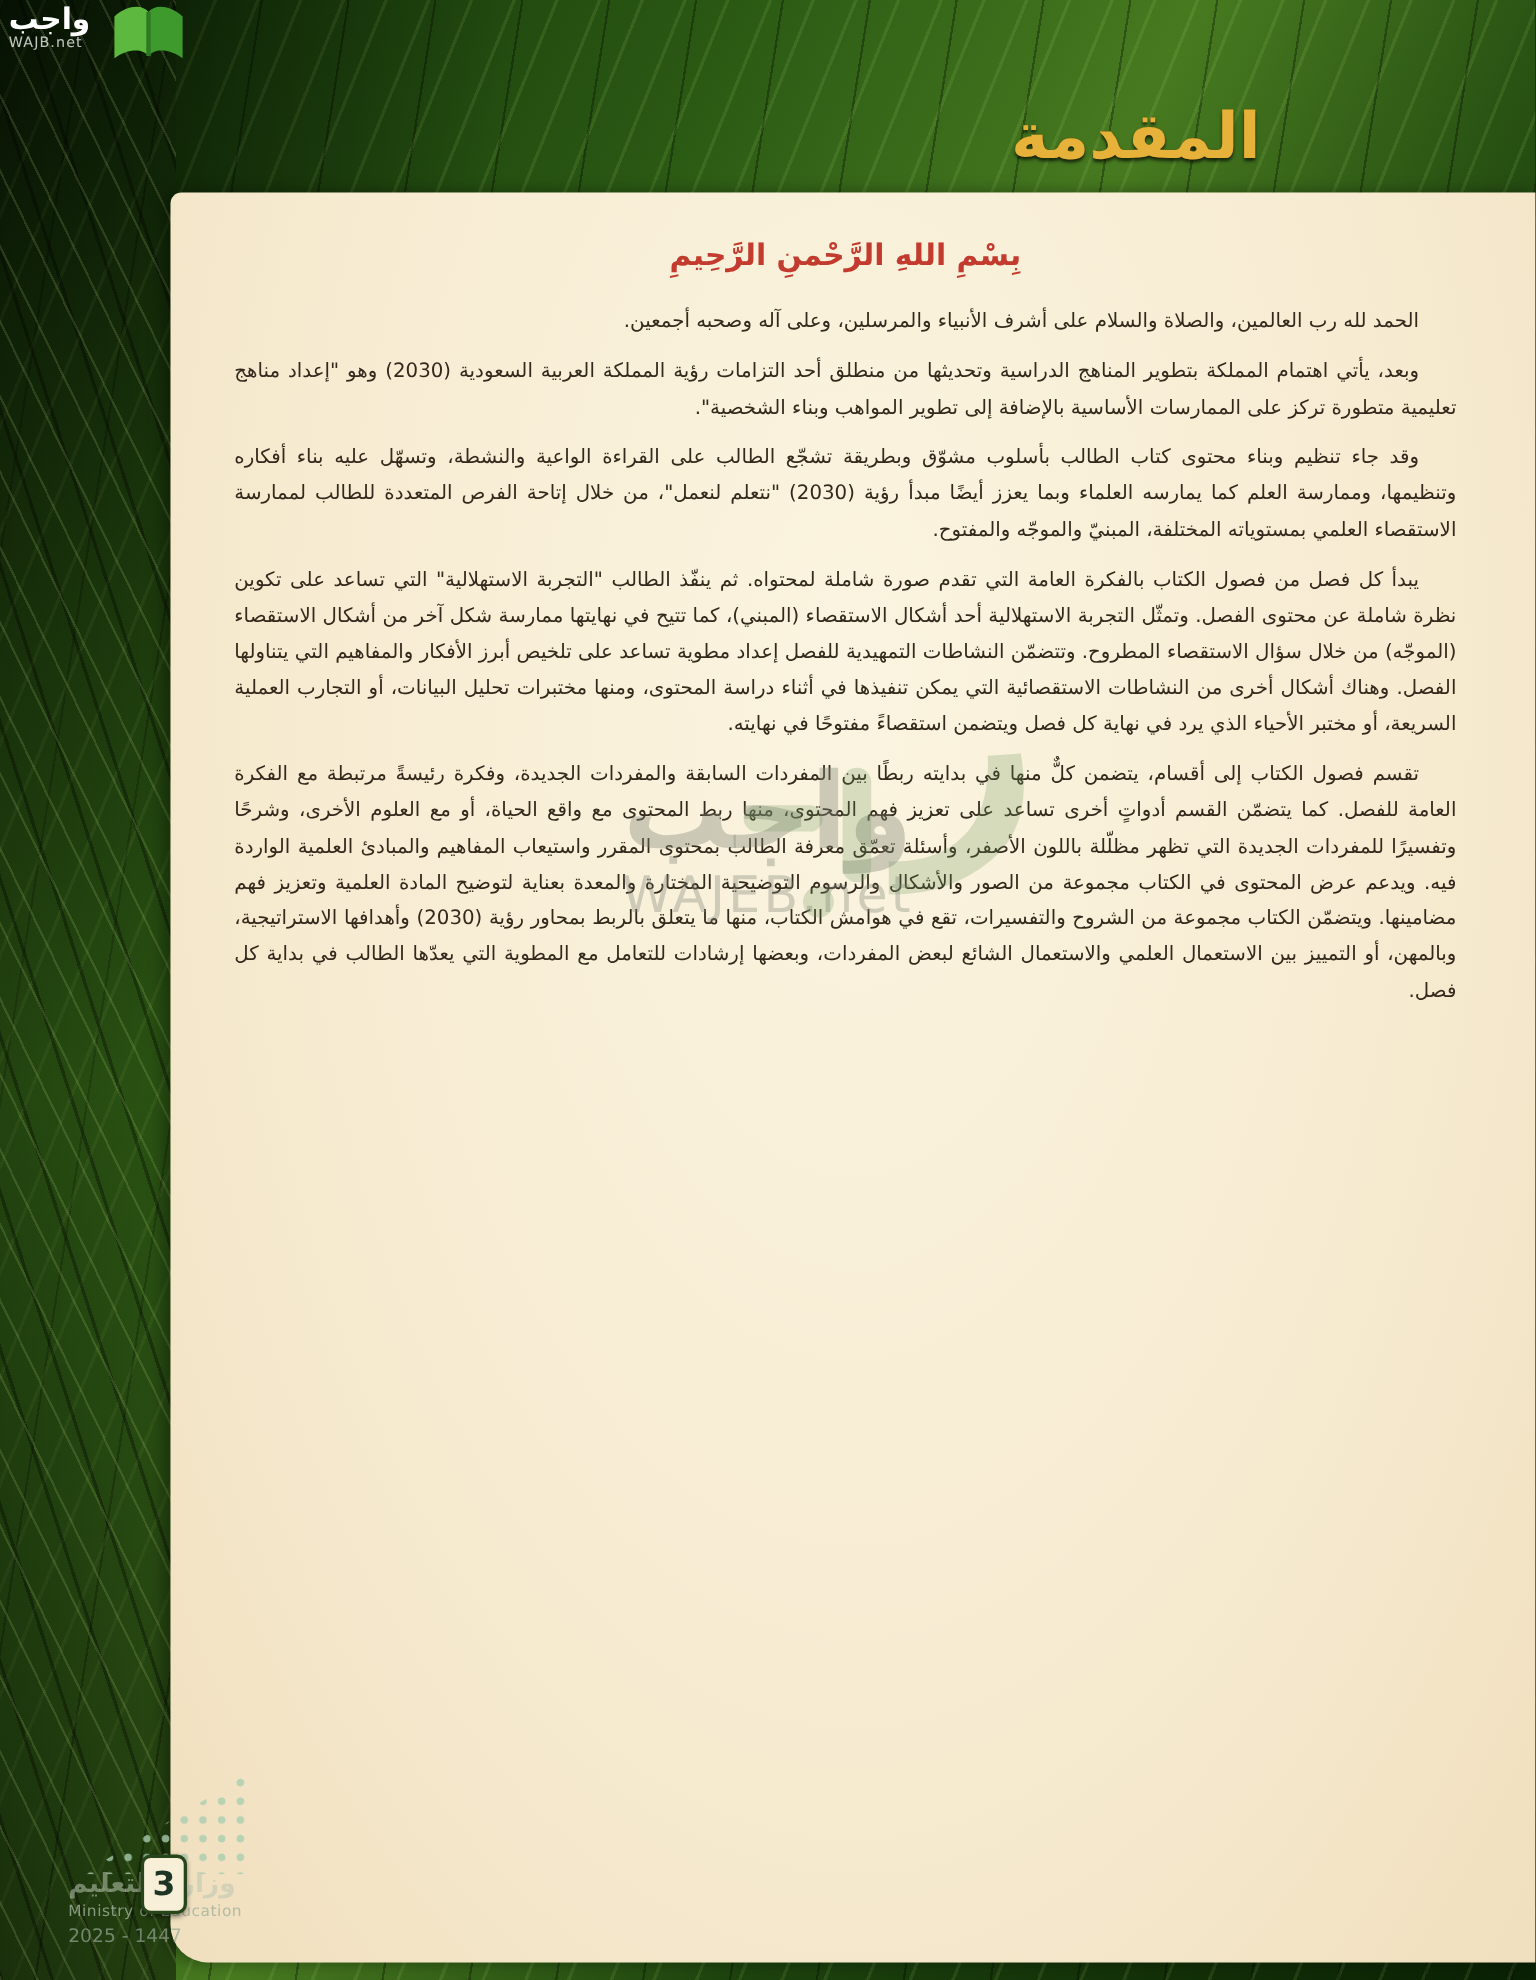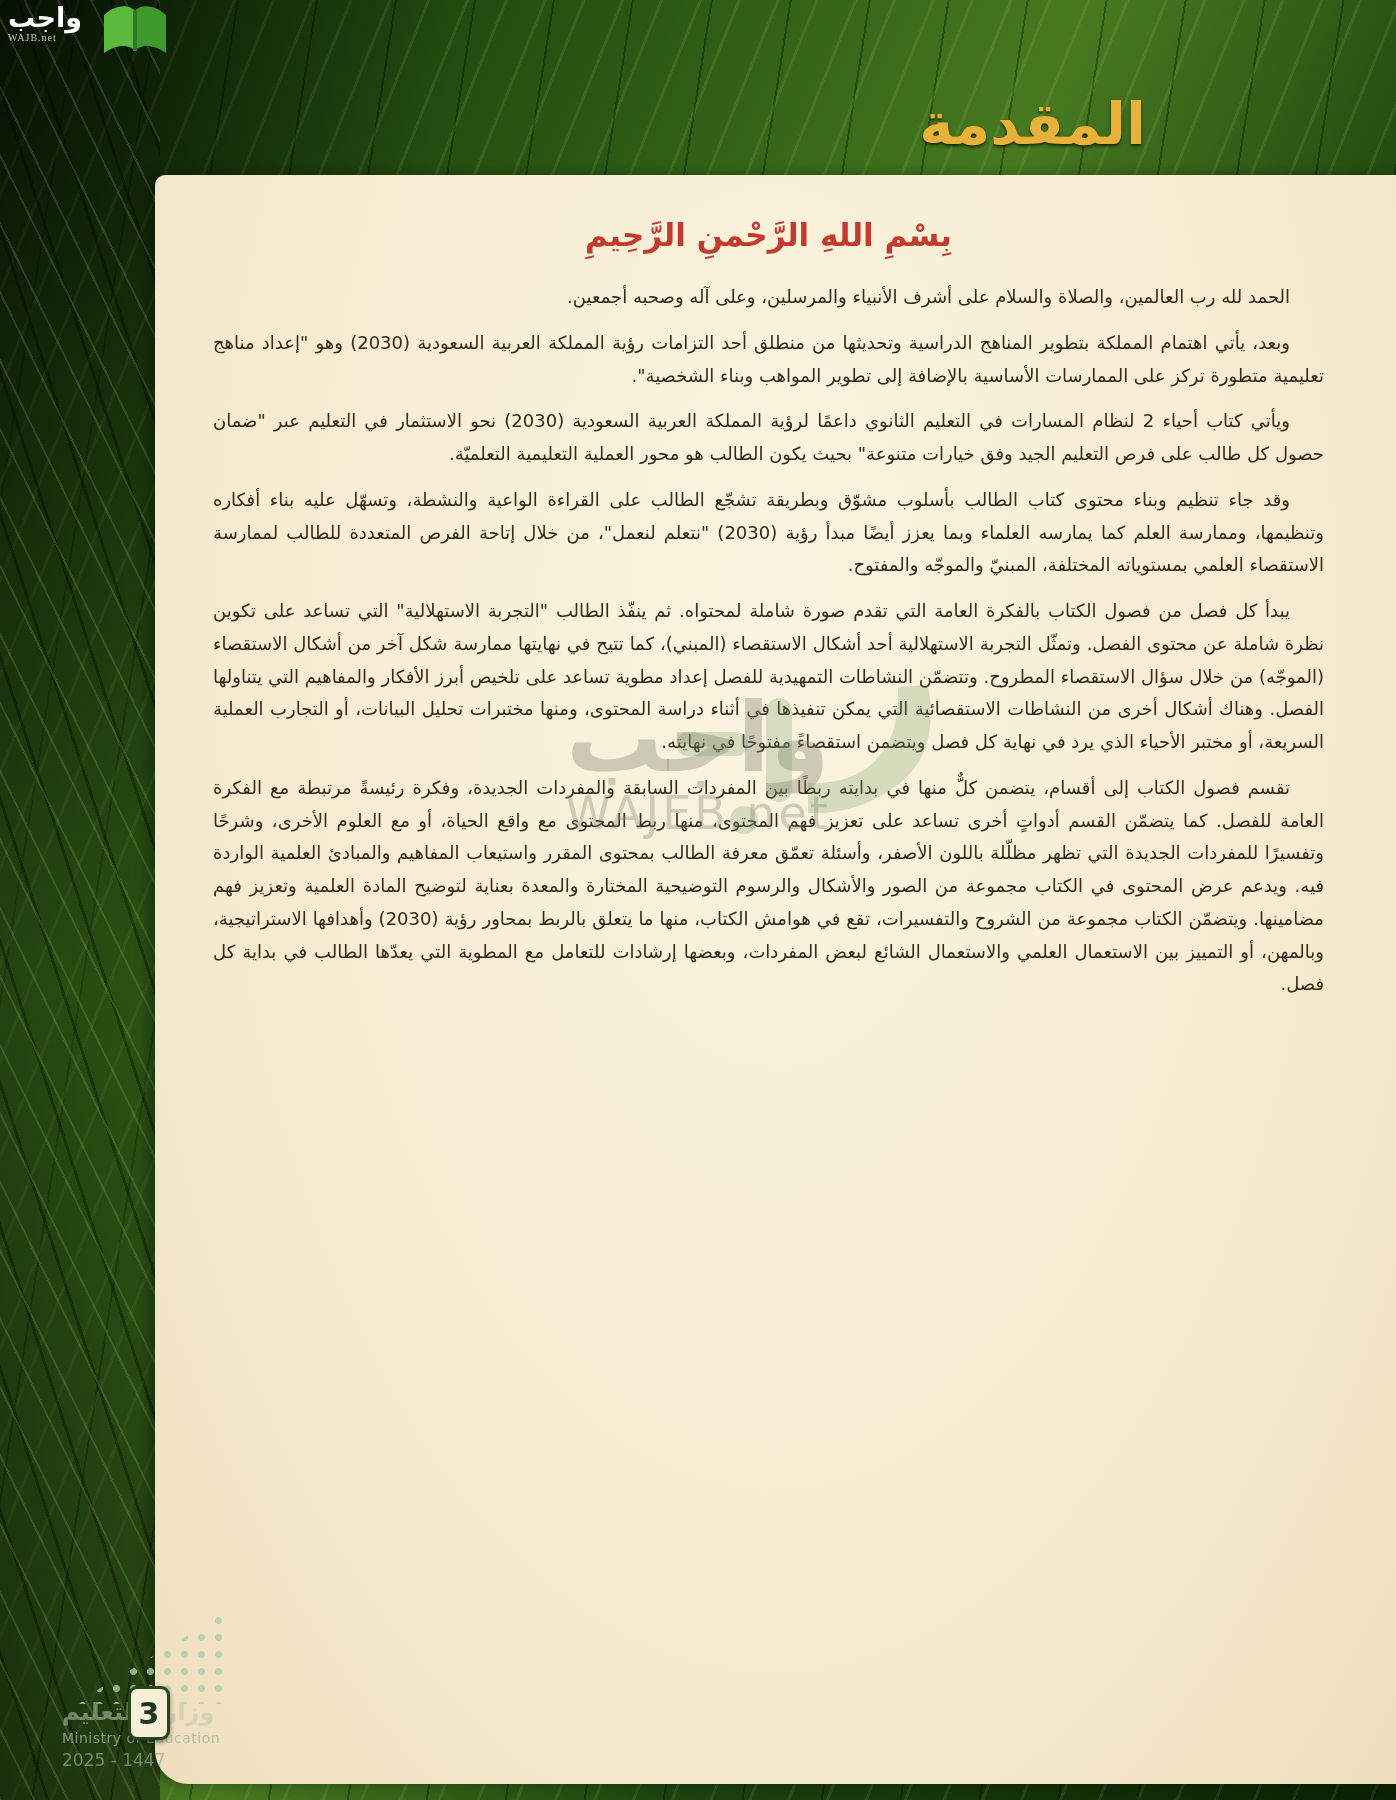--- a/index.html
+++ b/index.html
@@ -39,33 +39,33 @@
 
   .page-title {
     position:absolute; top:90px; right:250px;
     direction:rtl; font-size:58px; font-weight:bold; color:#e7b23a;
     text-shadow: 0 2px 3px rgba(0,0,0,0.65), 0 0 1px #7c5400;
     letter-spacing:1px;
     margin-left:42px;
   }
 
   .basmala {
-    text-align:center; color:#c23b2e; font-size:31px; font-weight:bold;
+    text-align:center; color:#c23b2e; font-size:27px; font-weight:bold;
     margin: 16px 0 28px 0; letter-spacing:0.5px;
   }
 
   .body-text p {
     font-size:18px; line-height:1.82; color:#33291c;
     text-align:justify; text-indent:34px; margin-bottom:13px;
   }
 
   
   .brand-topleft { position:absolute; left:8px; top:4px; color:#ffffff; }
   .brand-topleft .brand-ar { font-size:27px; font-weight:bold; line-height:1.05; }
-  .brand-topleft .brand-net { font-size:10px; opacity:0.75; letter-spacing:1px;font-family:Liberation Serif, serif; }
+  .brand-topleft .brand-net { font-size:13px; opacity:0.75; letter-spacing:1px; }
   .book-icon { position:absolute; left:95px; top:0; }
 
   
   .watermark-center {
     position:absolute; left:50%; top:690px; transform:translateX(-50%);
     width:420px; text-align:center; pointer-events:none;
   }
   .wm-glyph { position:absolute; left:160px; top:-20px; opacity:0.9; }
   .wm-ar { font-size:96px; font-weight:bold; color:rgba(128,133,122,0.38); line-height:1.0; direction:rtl; }
   .wm-en { font-size:46px; font-weight:normal; color:rgba(128,133,122,0.36); letter-spacing:3px; }
@@ -108,21 +108,20 @@
   <div class="leaf-veins"></div>
 
   <div class="page-title">المقدمة</div>
 
   <div class="content-panel">
     <div class="content-inner">
       <div class="basmala">بِسْمِ اللهِ الرَّحْمنِ الرَّحِيمِ</div>
       <div class="body-text">
         <p>الحمد لله رب العالمين، والصلاة والسلام على أشرف الأنبياء والمرسلين، وعلى آله وصحبه أجمعين.</p>
         <p>وبعد، يأتي اهتمام المملكة بتطوير المناهج الدراسية وتحديثها من منطلق أحد التزامات رؤية المملكة العربية السعودية (2030) وهو "إعداد مناهج تعليمية متطورة تركز على الممارسات الأساسية بالإضافة إلى تطوير المواهب وبناء الشخصية".</p>
-        <p>ويأتي كتاب أحياء 2 لنظام المسارات في التعليم الثانوي داعمًا لرؤية المملكة العربية السعودية (2030) نحو الاستثمار في التعليم عبر "ضمان حصول كل طالب على فرص التعليم الجيد وفق خيارات متنوعة" بحيث يكون الطالب هو محور العملية التعليمية التعلميّة.</p>
         <p>وقد جاء تنظيم وبناء محتوى كتاب الطالب بأسلوب مشوّق وبطريقة تشجّع الطالب على القراءة الواعية والنشطة، وتسهّل عليه بناء أفكاره وتنظيمها، وممارسة العلم كما يمارسه العلماء وبما يعزز أيضًا مبدأ رؤية (2030) "نتعلم لنعمل"، من خلال إتاحة الفرص المتعددة للطالب لممارسة الاستقصاء العلمي بمستوياته المختلفة، المبنيّ والموجّه والمفتوح.</p>
         <p>يبدأ كل فصل من فصول الكتاب بالفكرة العامة التي تقدم صورة شاملة لمحتواه. ثم ينفّذ الطالب "التجربة الاستهلالية" التي تساعد على تكوين نظرة شاملة عن محتوى الفصل. وتمثّل التجربة الاستهلالية أحد أشكال الاستقصاء (المبني)، كما تتيح في نهايتها ممارسة شكل آخر من أشكال الاستقصاء (الموجّه) من خلال سؤال الاستقصاء المطروح. وتتضمّن النشاطات التمهيدية للفصل إعداد مطوية تساعد على تلخيص أبرز الأفكار والمفاهيم التي يتناولها الفصل. وهناك أشكال أخرى من النشاطات الاستقصائية التي يمكن تنفيذها في أثناء دراسة المحتوى، ومنها مختبرات تحليل البيانات، أو التجارب العملية السريعة، أو مختبر الأحياء الذي يرد في نهاية كل فصل ويتضمن استقصاءً مفتوحًا في نهايته.</p>
         <p>تقسم فصول الكتاب إلى أقسام، يتضمن كلٌّ منها في بدايته ربطًا بين المفردات السابقة والمفردات الجديدة، وفكرة رئيسةً مرتبطة مع الفكرة العامة للفصل. كما يتضمّن القسم أدواتٍ أخرى تساعد على تعزيز فهم المحتوى، منها ربط المحتوى مع واقع الحياة، أو مع العلوم الأخرى، وشرحًا وتفسيرًا للمفردات الجديدة التي تظهر مظلّلة باللون الأصفر، وأسئلة تعمّق معرفة الطالب بمحتوى المقرر واستيعاب المفاهيم والمبادئ العلمية الواردة فيه. ويدعم عرض المحتوى في الكتاب مجموعة من الصور والأشكال والرسوم التوضيحية المختارة والمعدة بعناية لتوضيح المادة العلمية وتعزيز فهم مضامينها. ويتضمّن الكتاب مجموعة من الشروح والتفسيرات، تقع في هوامش الكتاب، منها ما يتعلق بالربط بمحاور رؤية (2030) وأهدافها الاستراتيجية، وبالمهن، أو التمييز بين الاستعمال العلمي والاستعمال الشائع لبعض المفردات، وبعضها إرشادات للتعامل مع المطوية التي يعدّها الطالب في بداية كل فصل.</p>
       </div>
     </div>
   </div>
 
   <div class="brand-topleft">
     <div class="brand-ar">واجب</div>
     <div class="brand-net">WAJB.net</div>

